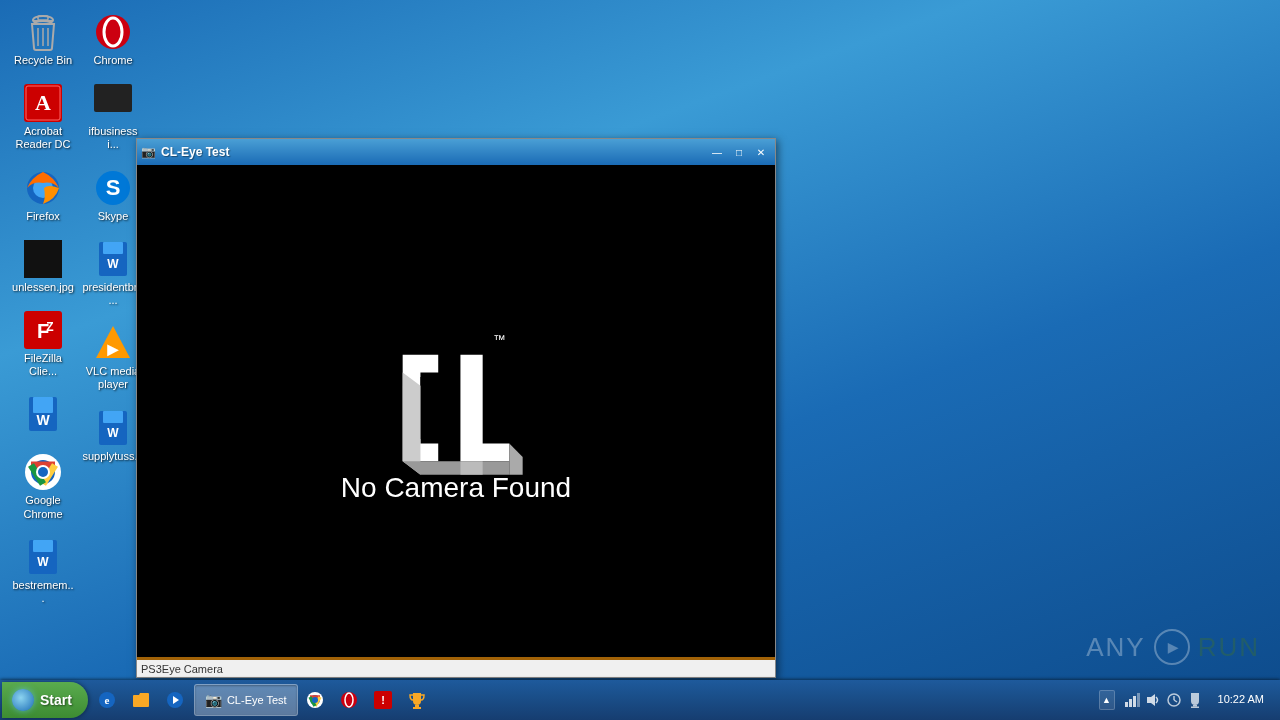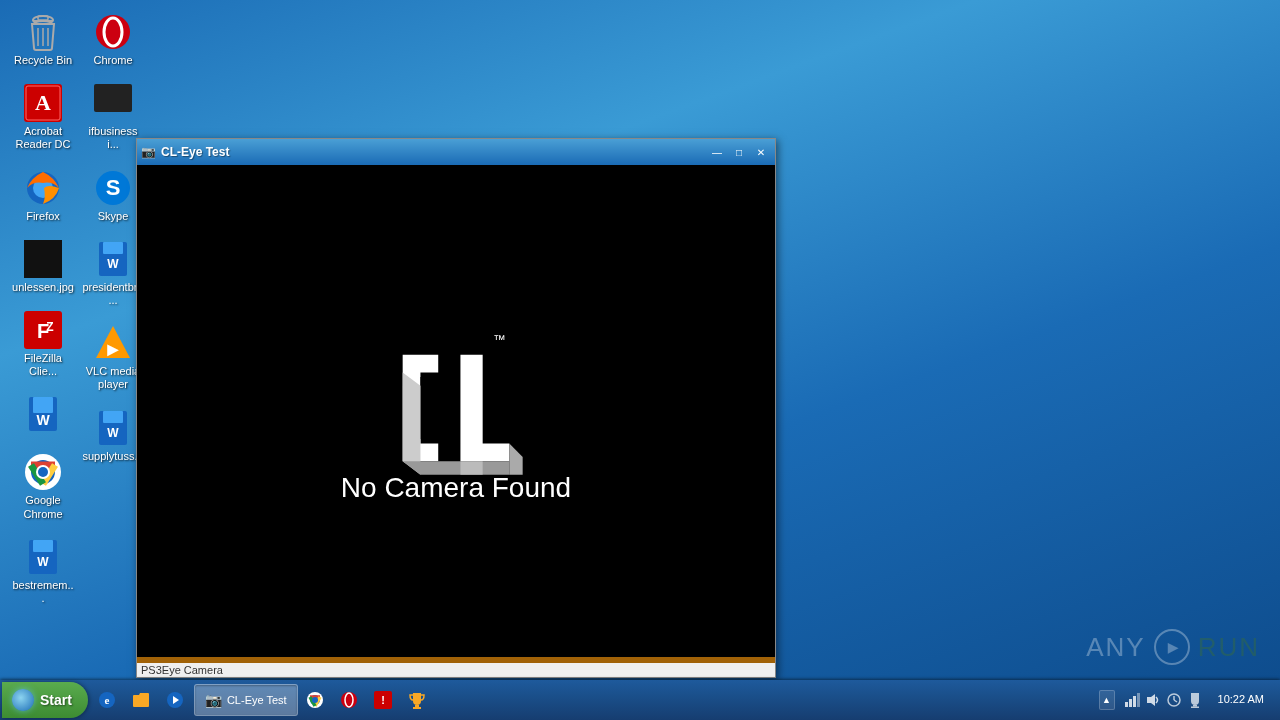--- a/index.html
+++ b/index.html
@@ -136,21 +136,21 @@
       display: flex;
       flex-direction: column;
       align-items: center;
       justify-content: center;
       position: relative;
     }
 
     .window-statusbar {
       height: 20px;
       background: #f0f0f0;
-      border-top: 6px solid #a16207;
+      border-top: 3px solid #a16207;
       display: flex;
       align-items: center;
       padding: 0 4px;
       font-size: 11px;
       color: #333;
       flex-shrink: 0;
     }
 
     
     .taskbar {

